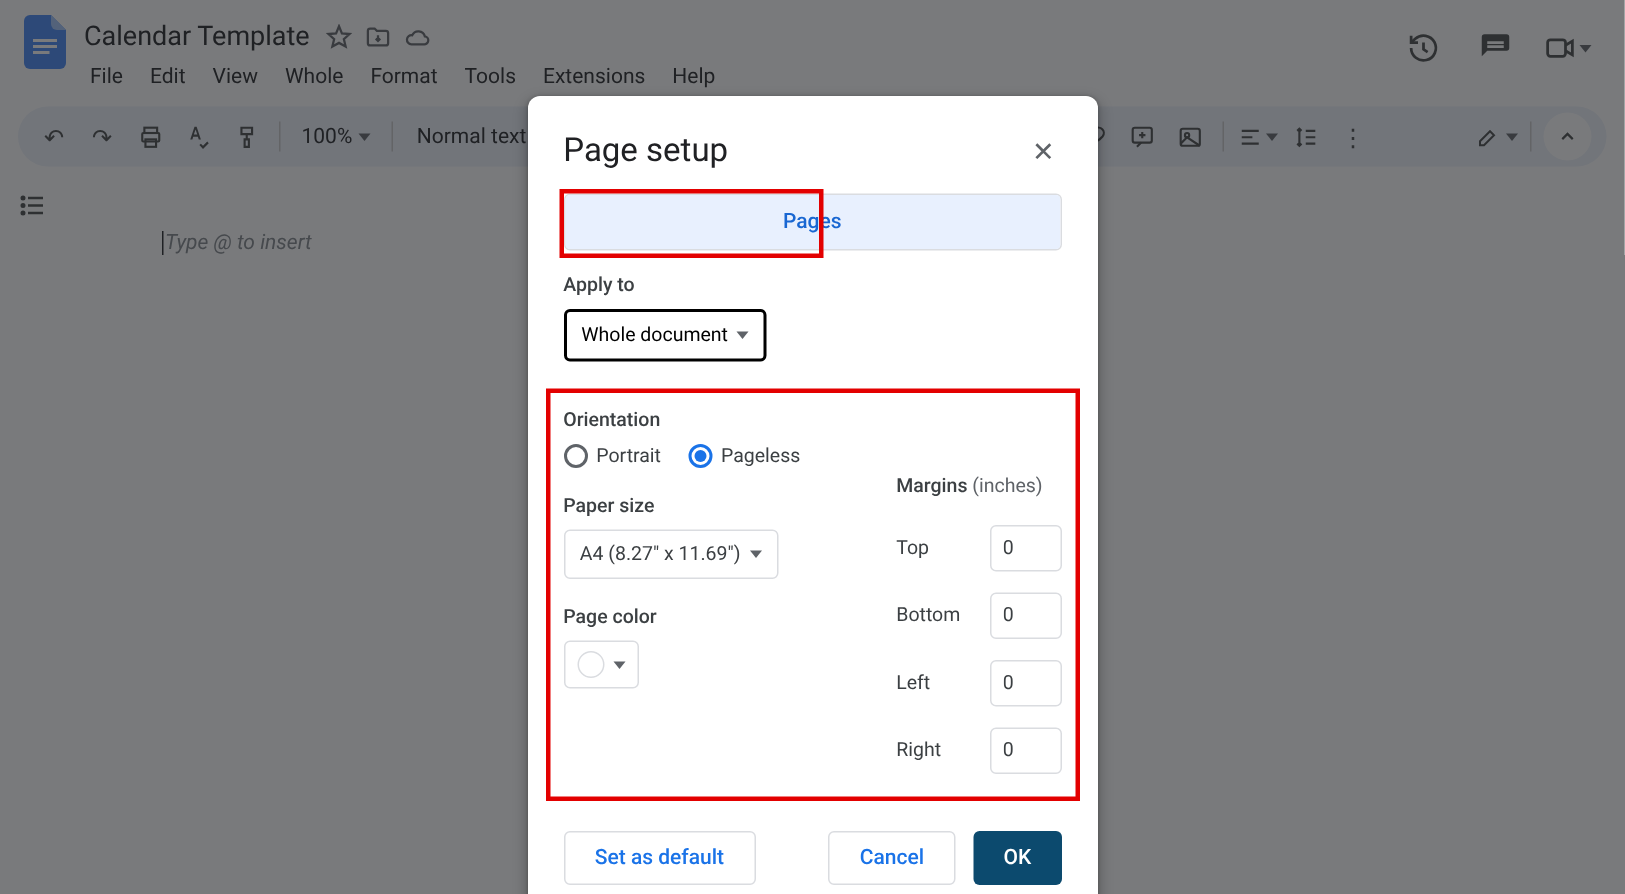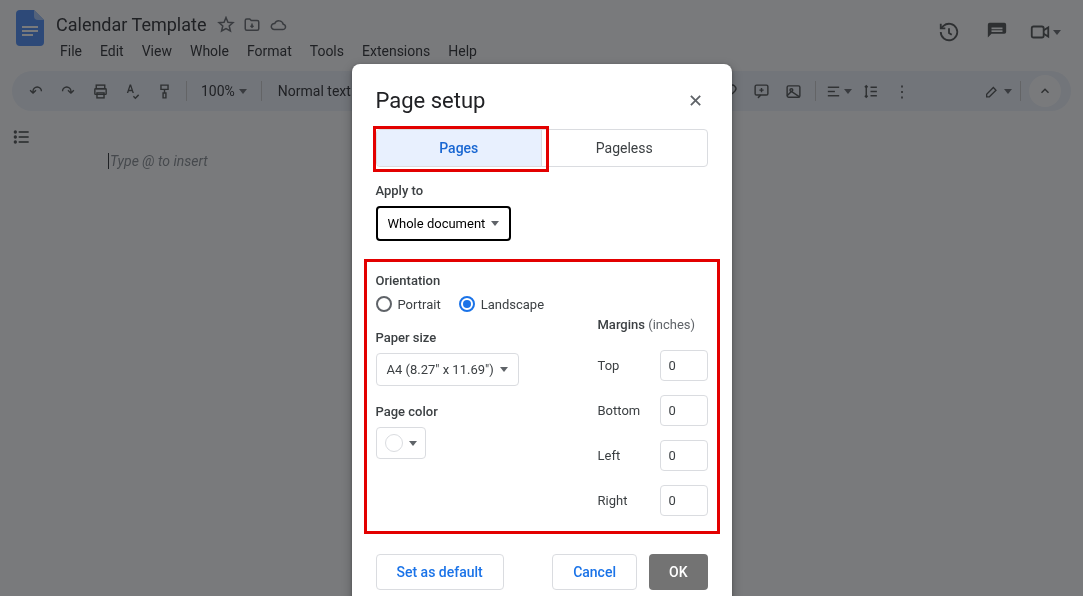--- a/index.html
+++ b/index.html
@@ -74,21 +74,21 @@
     
     .margin-row { display: flex; align-items: center; justify-content: space-between; margin-bottom: 14px; gap: 8px; }
     .margin-label { font-size: 13px; color: #3c4043; }
     .margin-input { width: 48px; border: 1px solid #dadce0; border-radius: 4px; padding: 7px 8px; font-size: 13px; text-align: left; color: #3c4043; }
     
     .modal-footer { display: flex; justify-content: space-between; align-items: center; }
     .footer-right { display: flex; gap: 12px; }
     .btn { padding: 9px 20px; border-radius: 4px; font-size: 14px; font-weight: 500; cursor: pointer; border: none; }
     .btn-text { color: #1a73e8; background: transparent; border: 1px solid #dadce0; }
     .btn-text-noborder { color: #1a73e8; background: transparent; border: 1px solid #dadce0; }
-    .btn-primary { background: #737373; color: #fff; }
+    .btn-primary { background: #0c4a6e; color: #fff; }
     
     .carrot-down { width: 0; height: 0; border-left: 4px solid transparent; border-right: 4px solid transparent; border-top: 5px solid #5f6368; display: inline-block; }
   </style>
 </head>
 <body>
 
 <div class="app-container">
 
   <div class="header">
     <div class="docs-logo">
@@ -252,21 +252,20 @@
 <div class="overlay">
   <div class="modal">
     <div class="modal-header">
       <div class="modal-title">Page setup</div>
       <div class="close-btn">✕</div>
     </div>
 
     <div class="tabs-wrap">
       <div class="tabs">
         <div class="tab active">Pages</div>
-        <div class="tab">Pageless</div>
       </div>
       <div class="red-box-tab"></div>
     </div>
 
     <div class="section-label">Apply to</div>
     <div class="apply-select">
       <span>Whole document</span>
       <span class="carrot-down"></span>
     </div>
 
@@ -277,21 +276,21 @@
           <div class="section-label">Orientation</div>
           <div class="radio-row">
             <label class="radio-option">
               <span class="radio-circle"></span>
               <span>Portrait</span>
             </label>
             <label class="radio-option">
               <span class="radio-circle checked">
                   <span class="radio-dot"></span>
                 </span>
-              <span>Landscape</span>
+              <span>Pageless</span>
             </label>
           </div>
 
           <div class="section-label">Paper size</div>
           <div class="paper-select">
             <span>A4 (8.27" x 11.69")</span>
             <span class="carrot-down"></span>
           </div>
 
           <div class="section-label">Page color</div>

